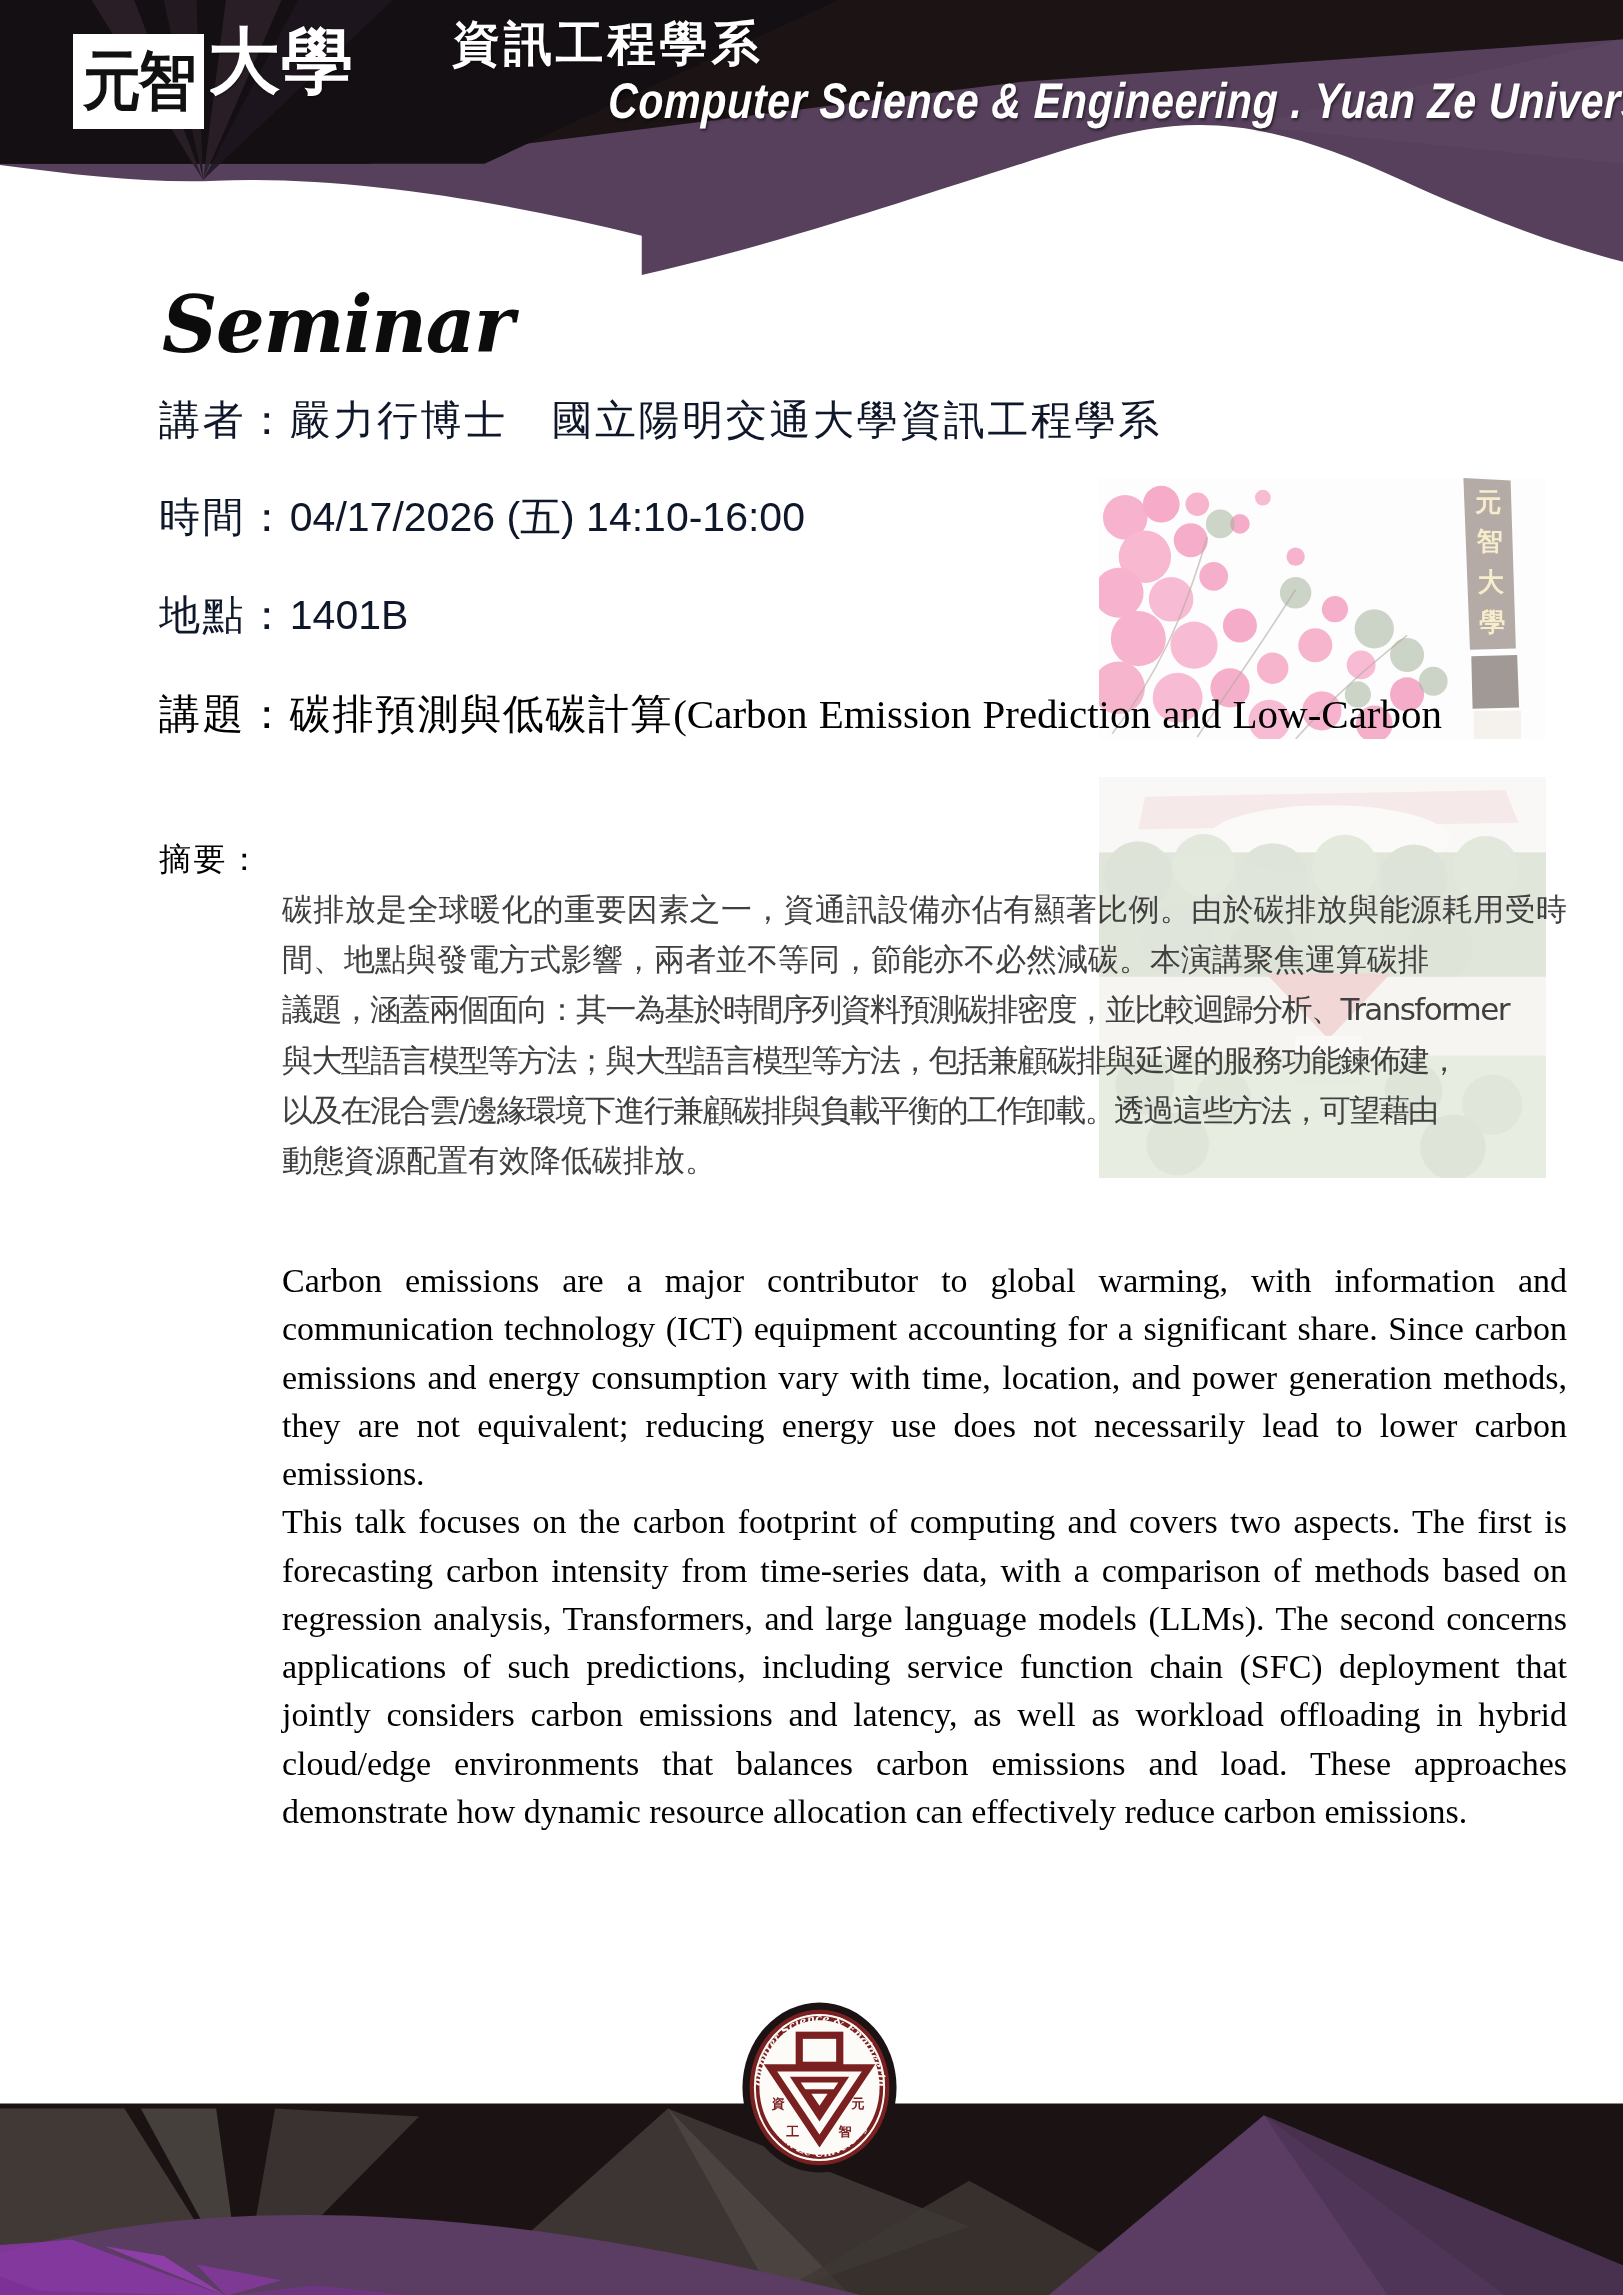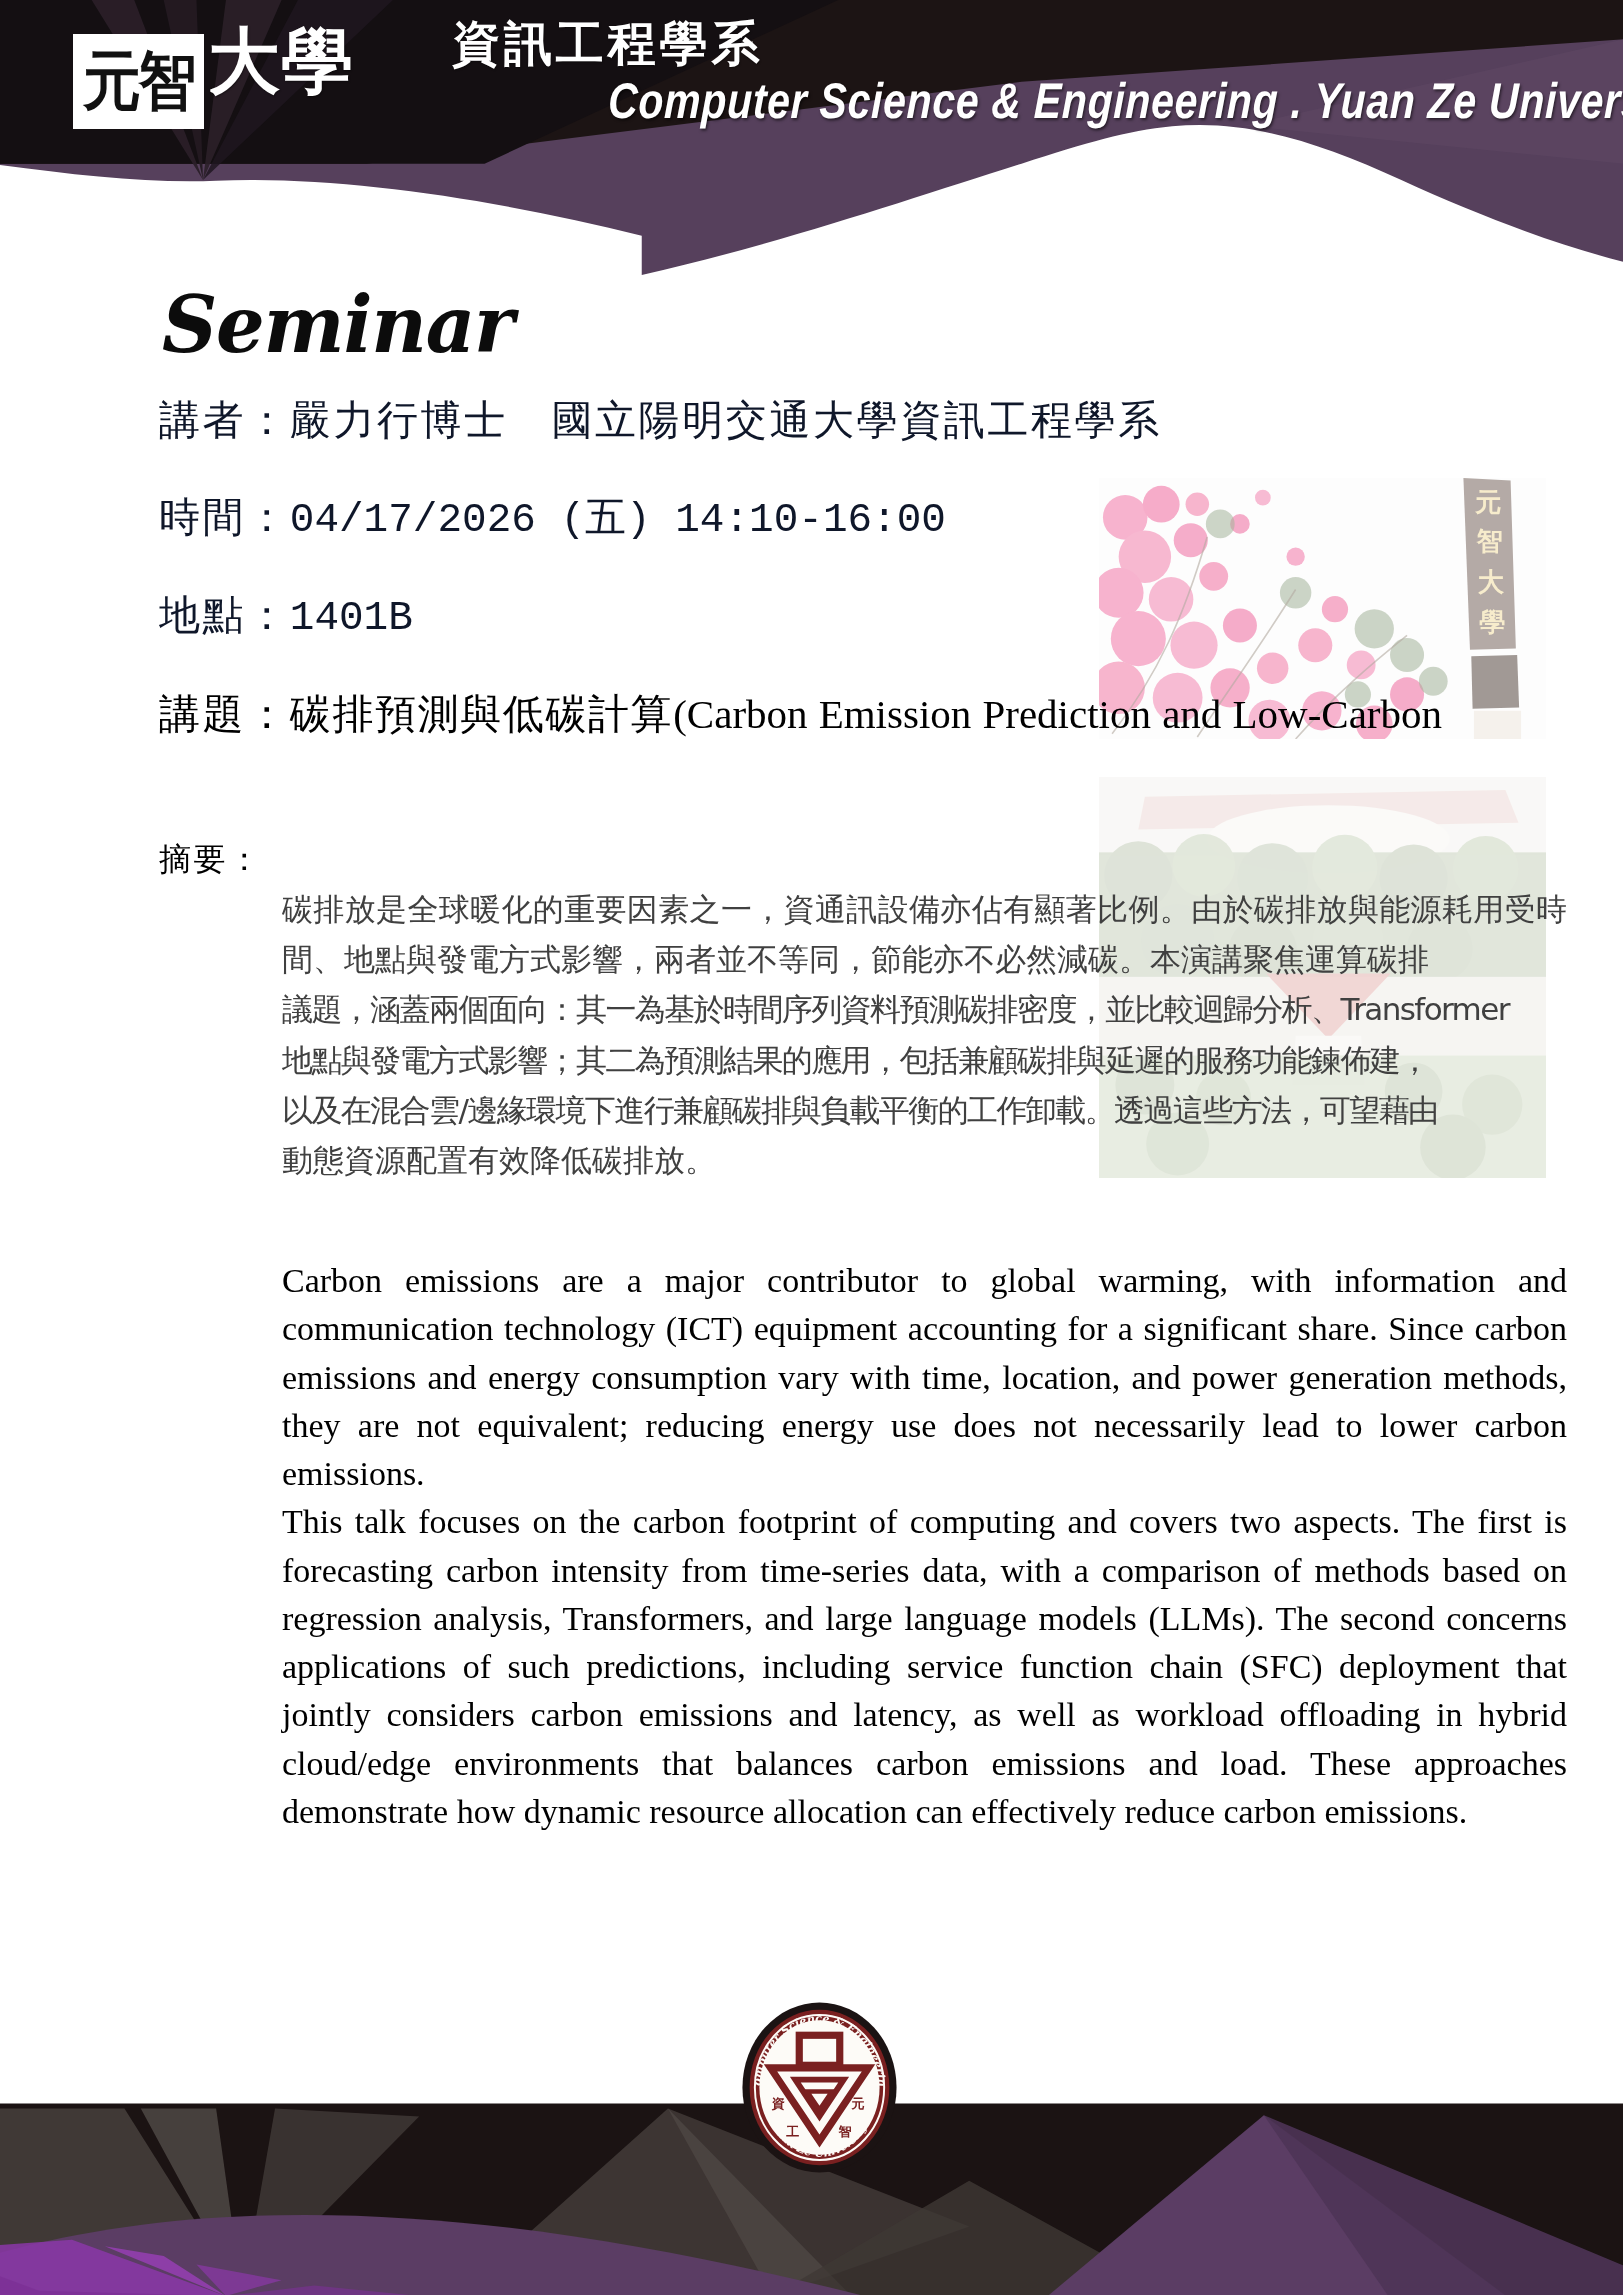--- a/index.html
+++ b/index.html
@@ -141,21 +141,21 @@
     font-size: 41px;
     line-height: 1.05;
     color: #0f172a;
     white-space: nowrap;
   }
   .label-cn {
     font-family: "DejaVu Sans", sans-serif;
     letter-spacing: 2.6px;
   }
   .val-serif {
-    font-family: Liberation Mono, monospace;
+    font-family: Liberation Sans, sans-serif;
     text-align: right;
   }
 
   #line-speaker { top: 137px; }
   #line-time    { top: 234px; }
   #line-place   { top: 332px; }
 
   #line-topic {
     position: absolute;
     left: 159px; top: 426px;
@@ -399,21 +399,21 @@
       <span id="topic-label">講題：</span>
       <span id="topic-body"><span id="topic-cn">碳排預測與低碳計算</span><span id="topic-en">(Carbon Emission Prediction and Low-Carbon</span></span>
     </div>
   </div>
 
   <div id="abstract-label">摘要：</div>
 
   <div id="abstract-cn">
     <div>碳排放是全球暖化的重要因素之一，資通訊設備亦佔有顯著比例。由於碳排放與能源耗用受時間、地點與發電方式影響，兩者並不等同，節能亦不必然減碳。本演講聚焦運算碳排</div>
     <div class="tight">議題，涵蓋兩個面向：其一為基於時間序列資料預測碳排密度，並比較迴歸分析、Transformer</div>
-    <div class="tight">地點與發電方式影響；其二為預測結果的應用，包括兼顧碳排與延遲的服務功能鍊佈建，</div>
+    <div class="tight">與大型語言模型等方法；與大型語言模型等方法，包括兼顧碳排與延遲的服務功能鍊佈建，</div>
     <div class="tight">以及在混合雲/邊緣環境下進行兼顧碳排與負載平衡的工作卸載。透過這些方法，可望藉由</div>
     <div>動態資源配置有效降低碳排放。</div>
   </div>
 
   <div id="abstract-en">
     <p class="jst">Carbon emissions are a major contributor to global warming, with information and communication technology (ICT) equipment accounting for a significant share. Since carbon emissions and energy consumption vary with time, location, and power generation methods, they are not equivalent; reducing energy use does not necessarily lead to lower carbon emissions.</p>
     <p class="jst">This talk focuses on the carbon footprint of computing and covers two aspects. The first is forecasting carbon intensity from time-series data, with a comparison of methods based on regression analysis, Transformers, and large language models (LLMs). The second concerns applications of such predictions, including service function chain (SFC) deployment that jointly considers carbon emissions and latency, as well as workload offloading in hybrid cloud/edge environments that balances carbon emissions and load. These approaches demonstrate how dynamic resource allocation can effectively reduce carbon emissions.</p>
   </div>
 
 </div>

